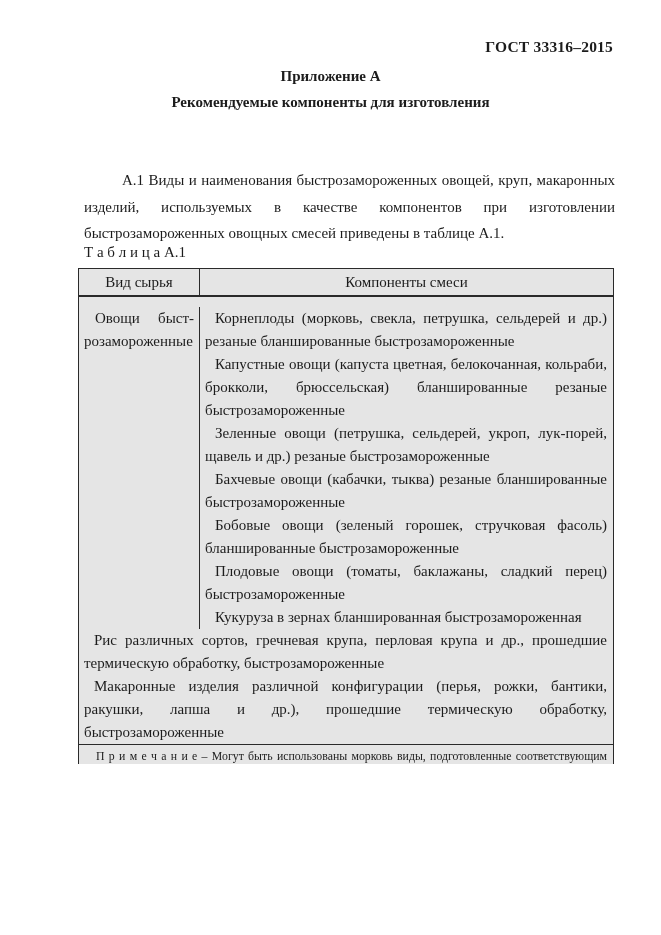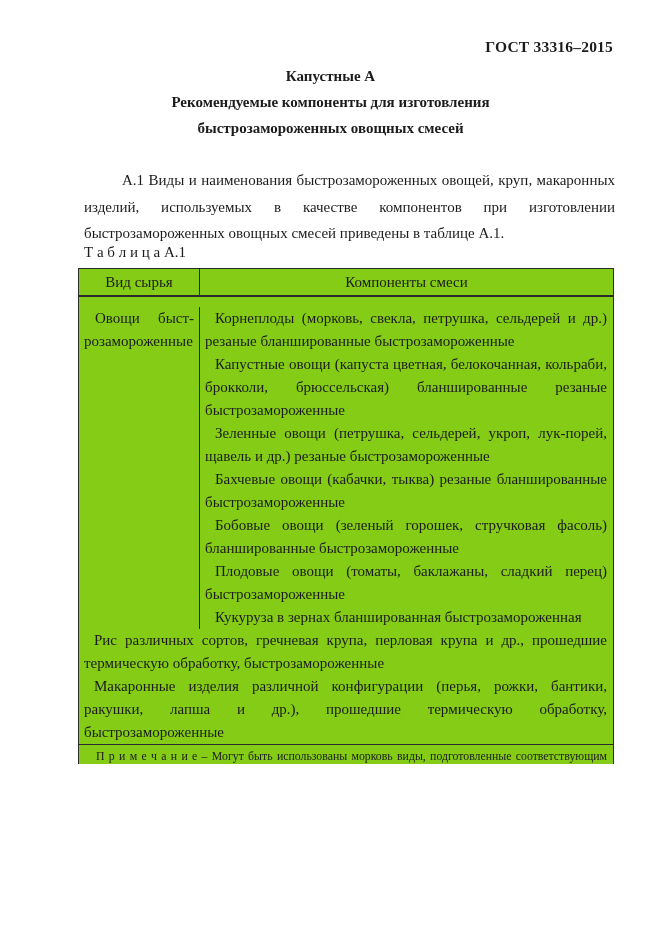--- a/index.html
+++ b/index.html
@@ -51,21 +51,21 @@
     font-size: 15px;
   }
   .gost-table {
     position: absolute;
     top: 268px;
     left: 78px;
     width: 536px;
     border: 1.5px solid #2a2a2a;
     font-size: 15px;
     box-sizing: border-box;
-    background: #84cc16;
+    background: #e5e5e5;
   }
   .thead-row {
     display: flex;
     border-bottom: 2.5px solid #2a2a2a;
   }
   .th {
     padding: 2px 4px;
     text-align: center;
     line-height: 22px;
     box-sizing: border-box;
@@ -113,23 +113,22 @@
   }
 </style>
 </head>
 <body>
 
 <div class="page">
 
   <div class="doc-ref">ГОСТ 33316–2015</div>
 
   <div class="head-block">
-    <div>Капустные А</div>
+    <div>Приложение А</div>
     <div>Рекомендуемые компоненты для изготовления</div>
-    <div>быстрозамороженных овощных смесей</div>
   </div>
 
   <div class="para-a1">А.1 Виды и наименования быстрозамороженных овощей, круп, мака­ронных изделий, используемых в качестве компонентов при изготовлении быстрозамороженных овощных смесей приведены в таблице А.1.</div>
 
   <div class="table-caption">Т а б л и ц а  А.1</div>
 
   <div class="gost-table">
     <div class="thead-row">
       <div class="th th1">Вид сырья</div>
       <div class="th th2">Компоненты смеси</div>

